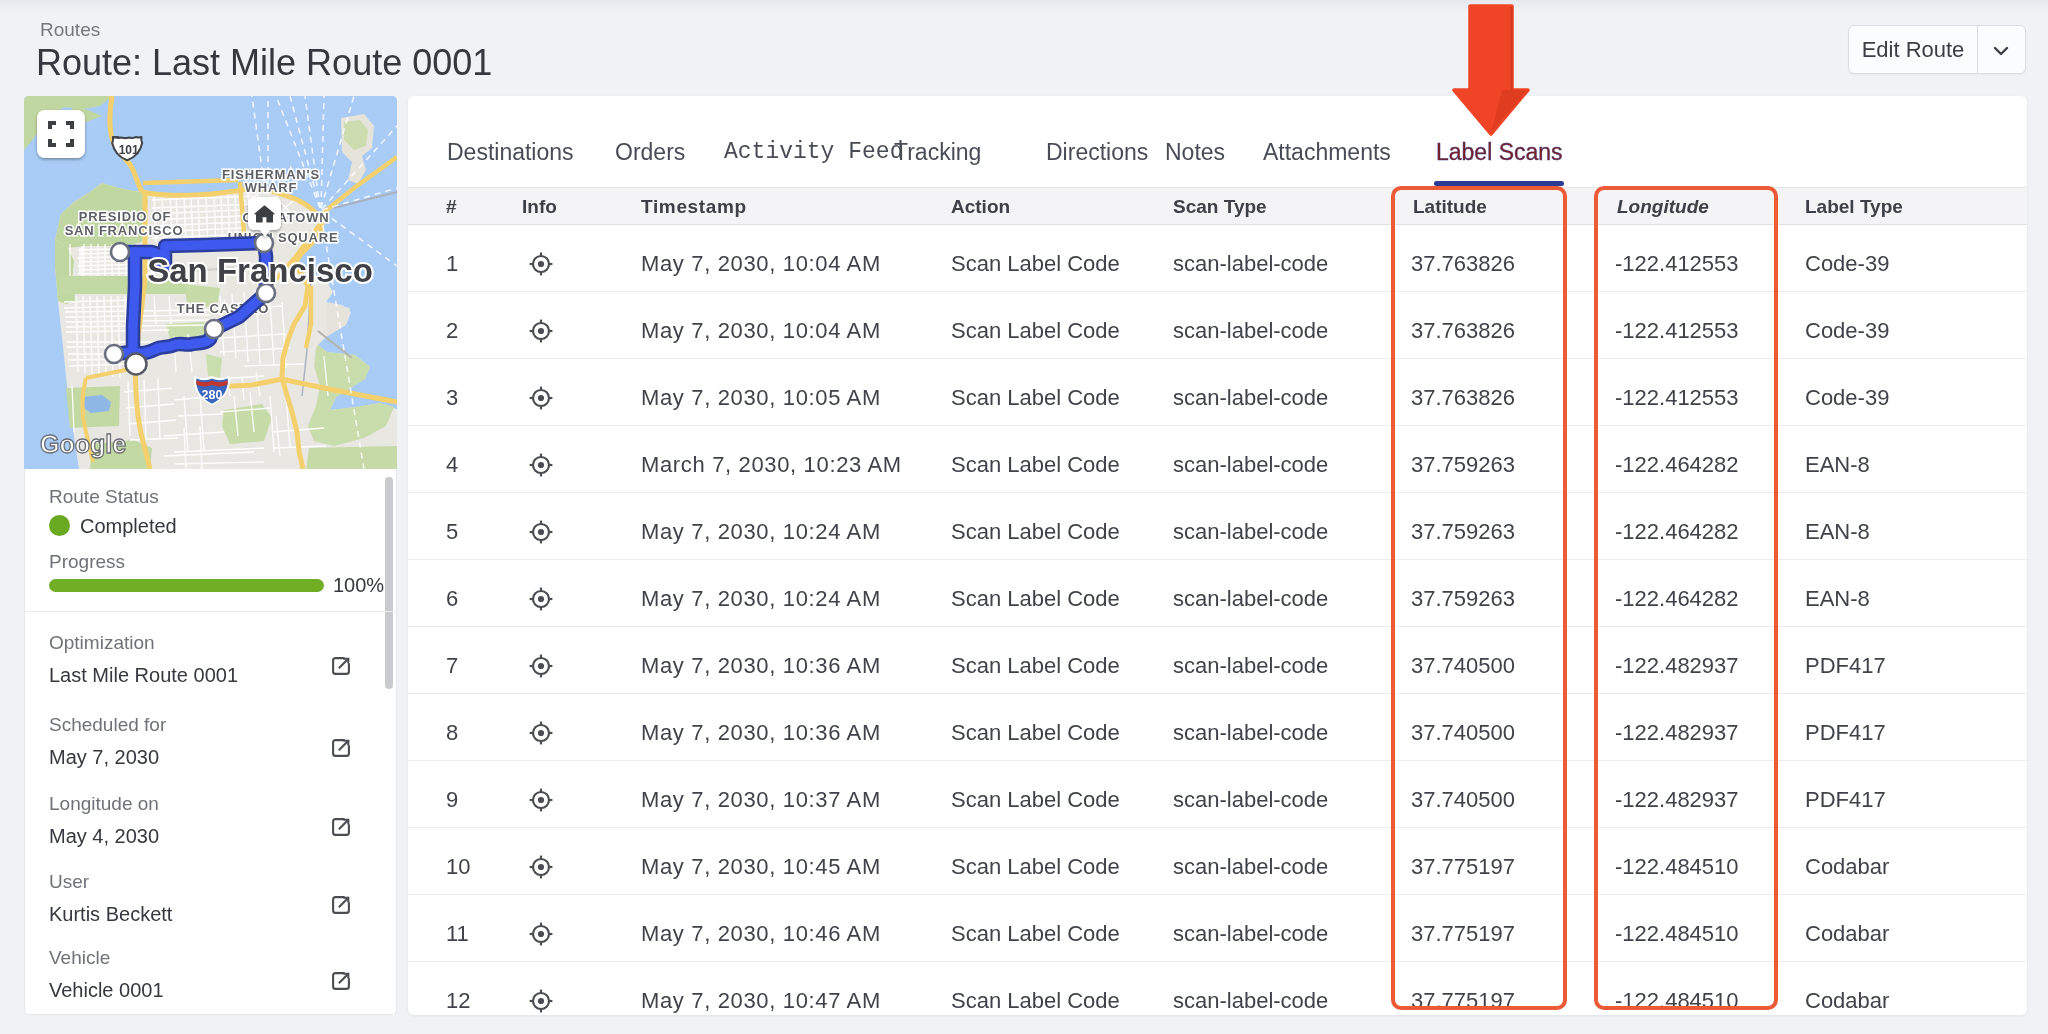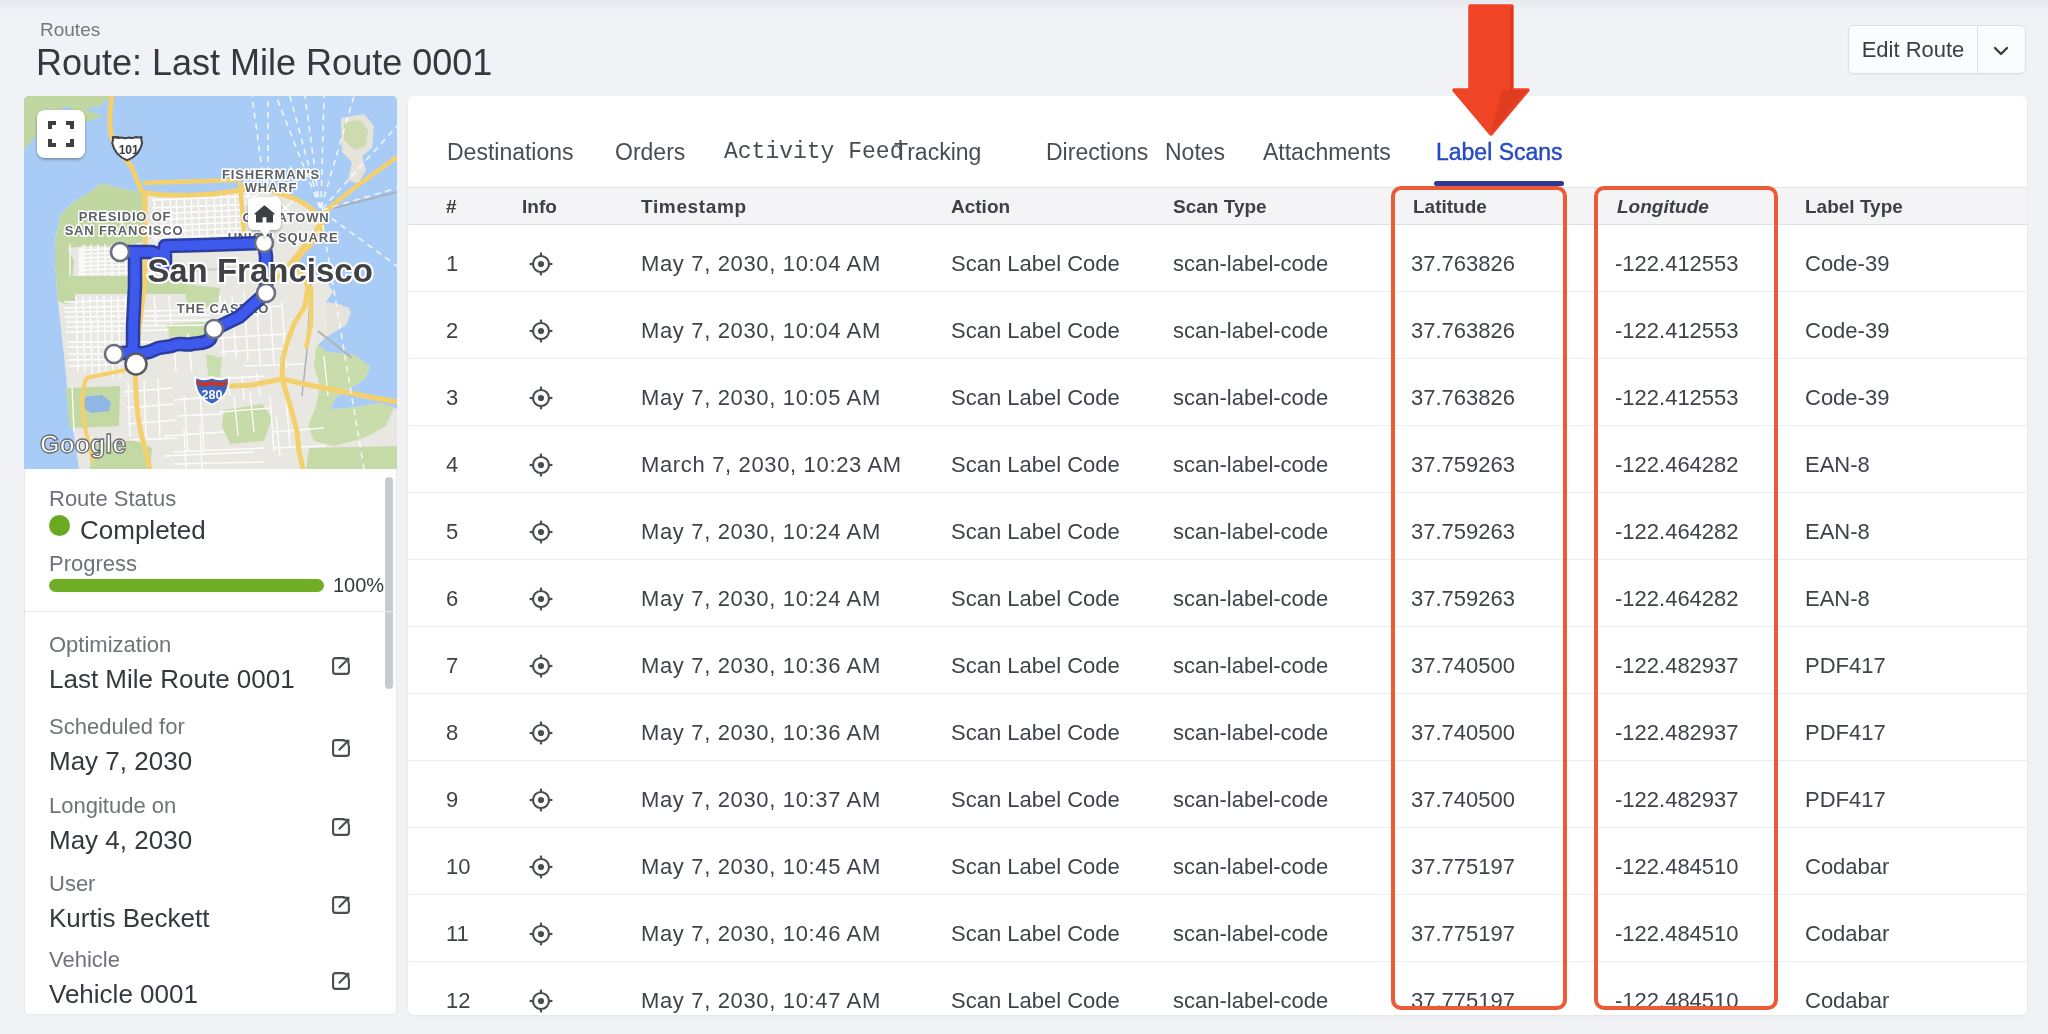--- a/index.html
+++ b/index.html
@@ -18,33 +18,33 @@
   line-height:47px; text-align:center; font-size:22px; color:#3b3e44; }
 .editbtn .div { position:absolute; left:128px; top:0; width:1px; height:47px; background:#dcdde2; }
 .editbtn svg { position:absolute; left:142px; top:15px; }
 
 
 .mapcard { position:absolute; left:24px; top:96px; width:373px; height:373px;
   border-radius:5px 5px 0 0; overflow:hidden; background:#a4c8f2; }
 
 .sidecard { position:absolute; left:24px; top:469px; width:373px; height:546px;
   background:#ffffff; border:1px solid #e7e8ec; border-top:none; border-radius:0 0 5px 5px; }
-.sc-label { font-size:22px; color:#6f7278; }
-.sc-value { font-size:26px; color:#35383e; }
+.sc-label { font-size:19px; color:#6f7278; }
+.sc-value { font-size:20px; color:#35383e; }
 .scrollthumb { position:absolute; right:3px; top:8px; width:8px; height:212px;
   background:#c9cacf; border-radius:4px; }
 .divider { position:absolute; left:0px; top:142px; width:371px; height:1px; background:#e9eaee; }
 .extlink { position:absolute; left:306px; }
 
 
 .panel { position:absolute; left:408px; top:96px; width:1619px; height:919px;
   background:#ffffff; border-radius:6px; box-shadow:0 1px 3px rgba(40,45,60,0.08); overflow:hidden; }
 .tabs { position:absolute; top:43px; left:39px; font-size:23px; color:#484c55; }
 .tab { position:absolute; top:0; white-space:nowrap; }
-.tab.active { color:#1d4ed8; -webkit-text-stroke:0.4px #2e3b96; }
+.tab.active { color:#7f1d1d; -webkit-text-stroke:0.4px #2e3b96; }
 .tabline { position:absolute; left:1026px; top:85px; width:130px; height:4.5px;
   background:#2c3a94; border-radius:3px; }
 
 .thead { position:absolute; left:0; top:91px; width:1619px; height:38px;
   background:#f4f4f6; border-top:1px solid #e3e4e8; border-bottom:1px solid #dfe0e4;
   font-weight:bold; font-size:19px; color:#3d4046; }
 .th { position:absolute; top:8px; }
 .row { position:absolute; left:0; width:1619px; height:67px; border-bottom:1px solid #ededf1;
   font-size:22px; color:#3f4349; }
 .cell { position:absolute; top:26px; white-space:nowrap; }

